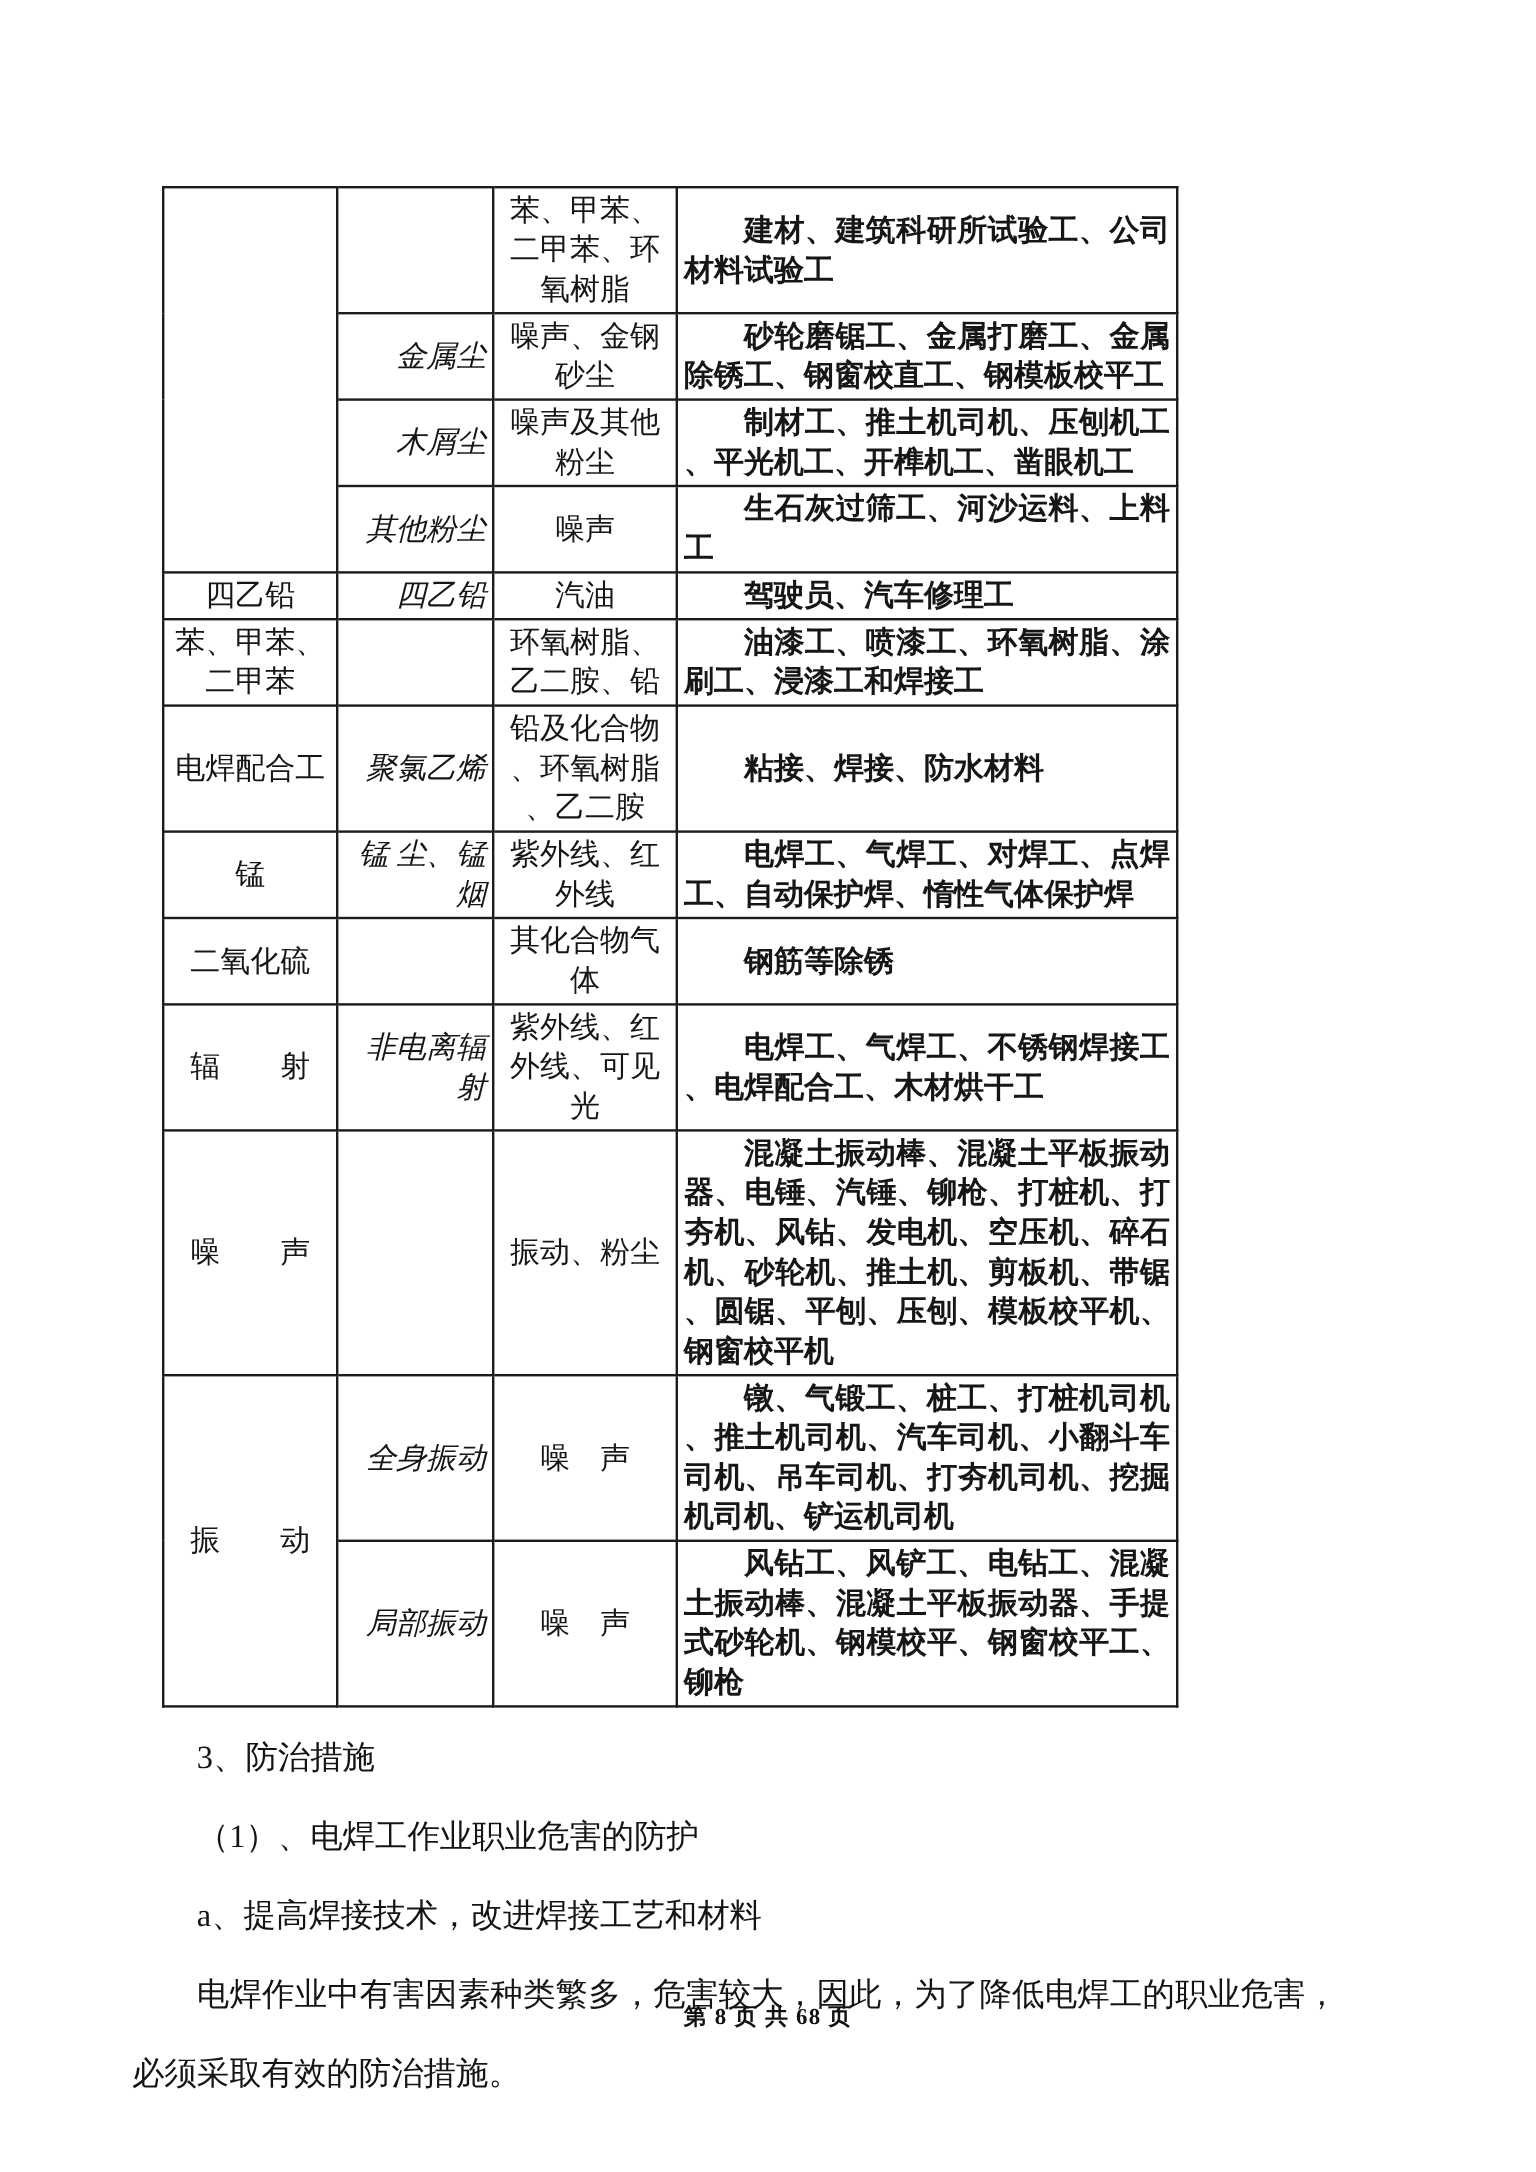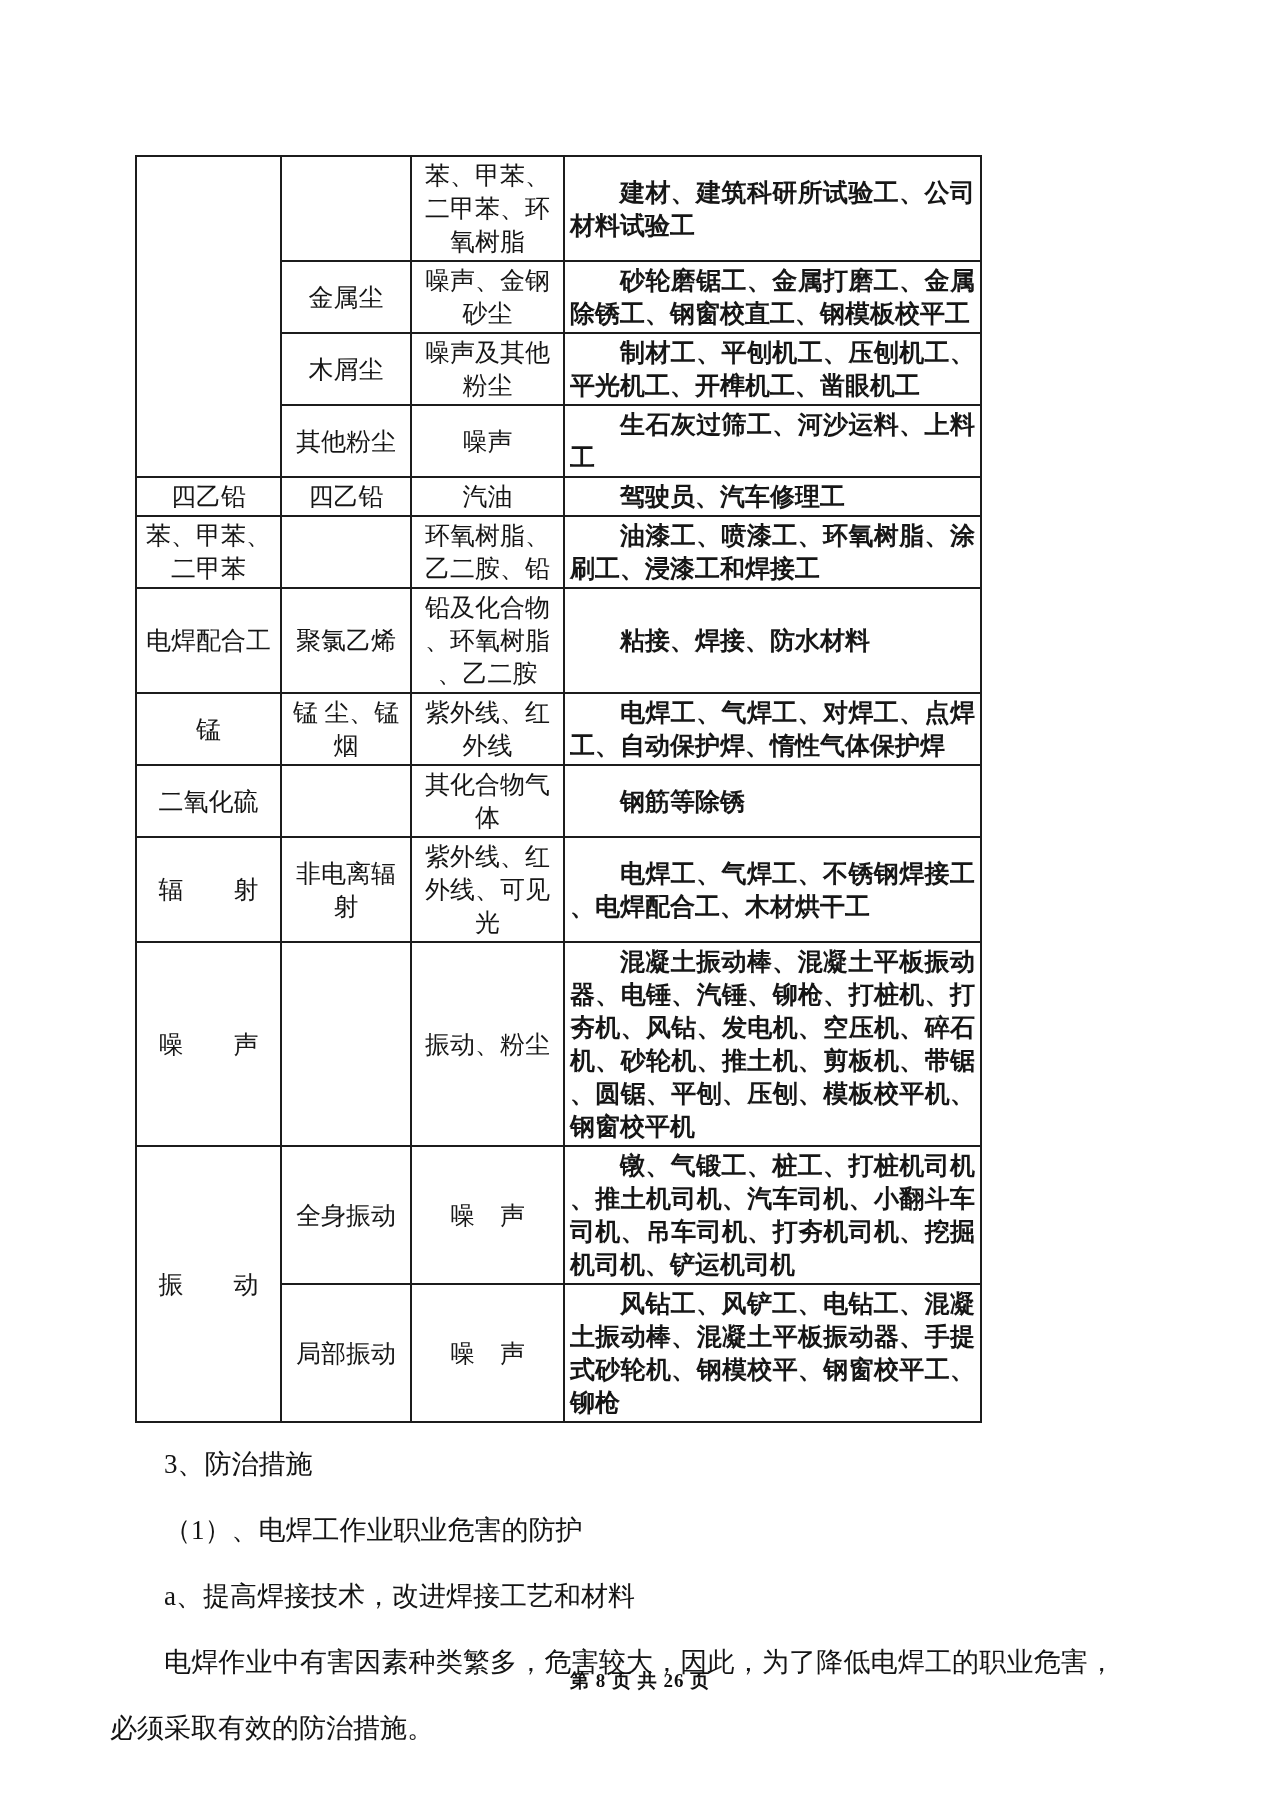--- a/index.html
+++ b/index.html
@@ -18,21 +18,21 @@
   }
   table.hazard td {
     border: 2px solid #1c1c1c;
     font-size: 25px;
     line-height: 33px;
     padding: 2px 5px;
     vertical-align: middle;
     word-break: normal;
   }
   td.c1 { width: 133px; text-align: center; line-break: anywhere; }
-  td.c2 { width: 118px; text-align: center; line-break: anywhere; }
+  td.c2 { width: 118px; text-align: right; line-break: anywhere; font-style: italic; }
   td.c3 { width: 141px; text-align: center; line-break: anywhere; }
   td.c4 {
     width: 405px;
     text-align: justify;
     text-justify: inter-ideograph;
     text-indent: 2em;
     line-break: anywhere;
     padding: 2px 9px;
     font-weight: bold;
   }
@@ -76,21 +76,21 @@
         <td class="c4">建材、建筑科研所试验工、公司材料试验工</td>
       </tr>
       <tr>
         <td class="c2">金属尘</td>
         <td class="c3">噪声、金钢砂尘</td>
         <td class="c4">砂轮磨锯工、金属打磨工、金属除锈工、钢窗校直工、钢模板校平工</td>
       </tr>
       <tr>
         <td class="c2">木屑尘</td>
         <td class="c3">噪声及其他粉尘</td>
-        <td class="c4">制材工、平刨机工、压刨机工、平光机工、开榫机工、凿眼机工</td>
+        <td class="c4">制材工、推土机司机、压刨机工、平光机工、开榫机工、凿眼机工</td>
       </tr>
       <tr>
         <td class="c2">其他粉尘</td>
         <td class="c3">噪声</td>
         <td class="c4">生石灰过筛工、河沙运料、上料工</td>
       </tr>
       <tr>
         <td class="c1">四乙铅</td>
         <td class="c2">四乙铅</td>
         <td class="c3">汽油</td>
@@ -146,15 +146,15 @@
     </tbody>
   </table>
 
   <div class="bodytext">
     <p>3、防治措施</p>
     <p>（1）、电焊工作业职业危害的防护</p>
     <p>a、提高焊接技术，改进焊接工艺和材料</p>
     <p>电焊作业中有害因素种类繁多，危害较大，因此，为了降低电焊工的职业危害，必须采取有效的防治措施。</p>
   </div>
 
-  <div class="footer">第 8 页 共 26 页</div>
+  <div class="footer">第 8 页 共 68 页</div>
 
 </div>
 
 </body></html>

